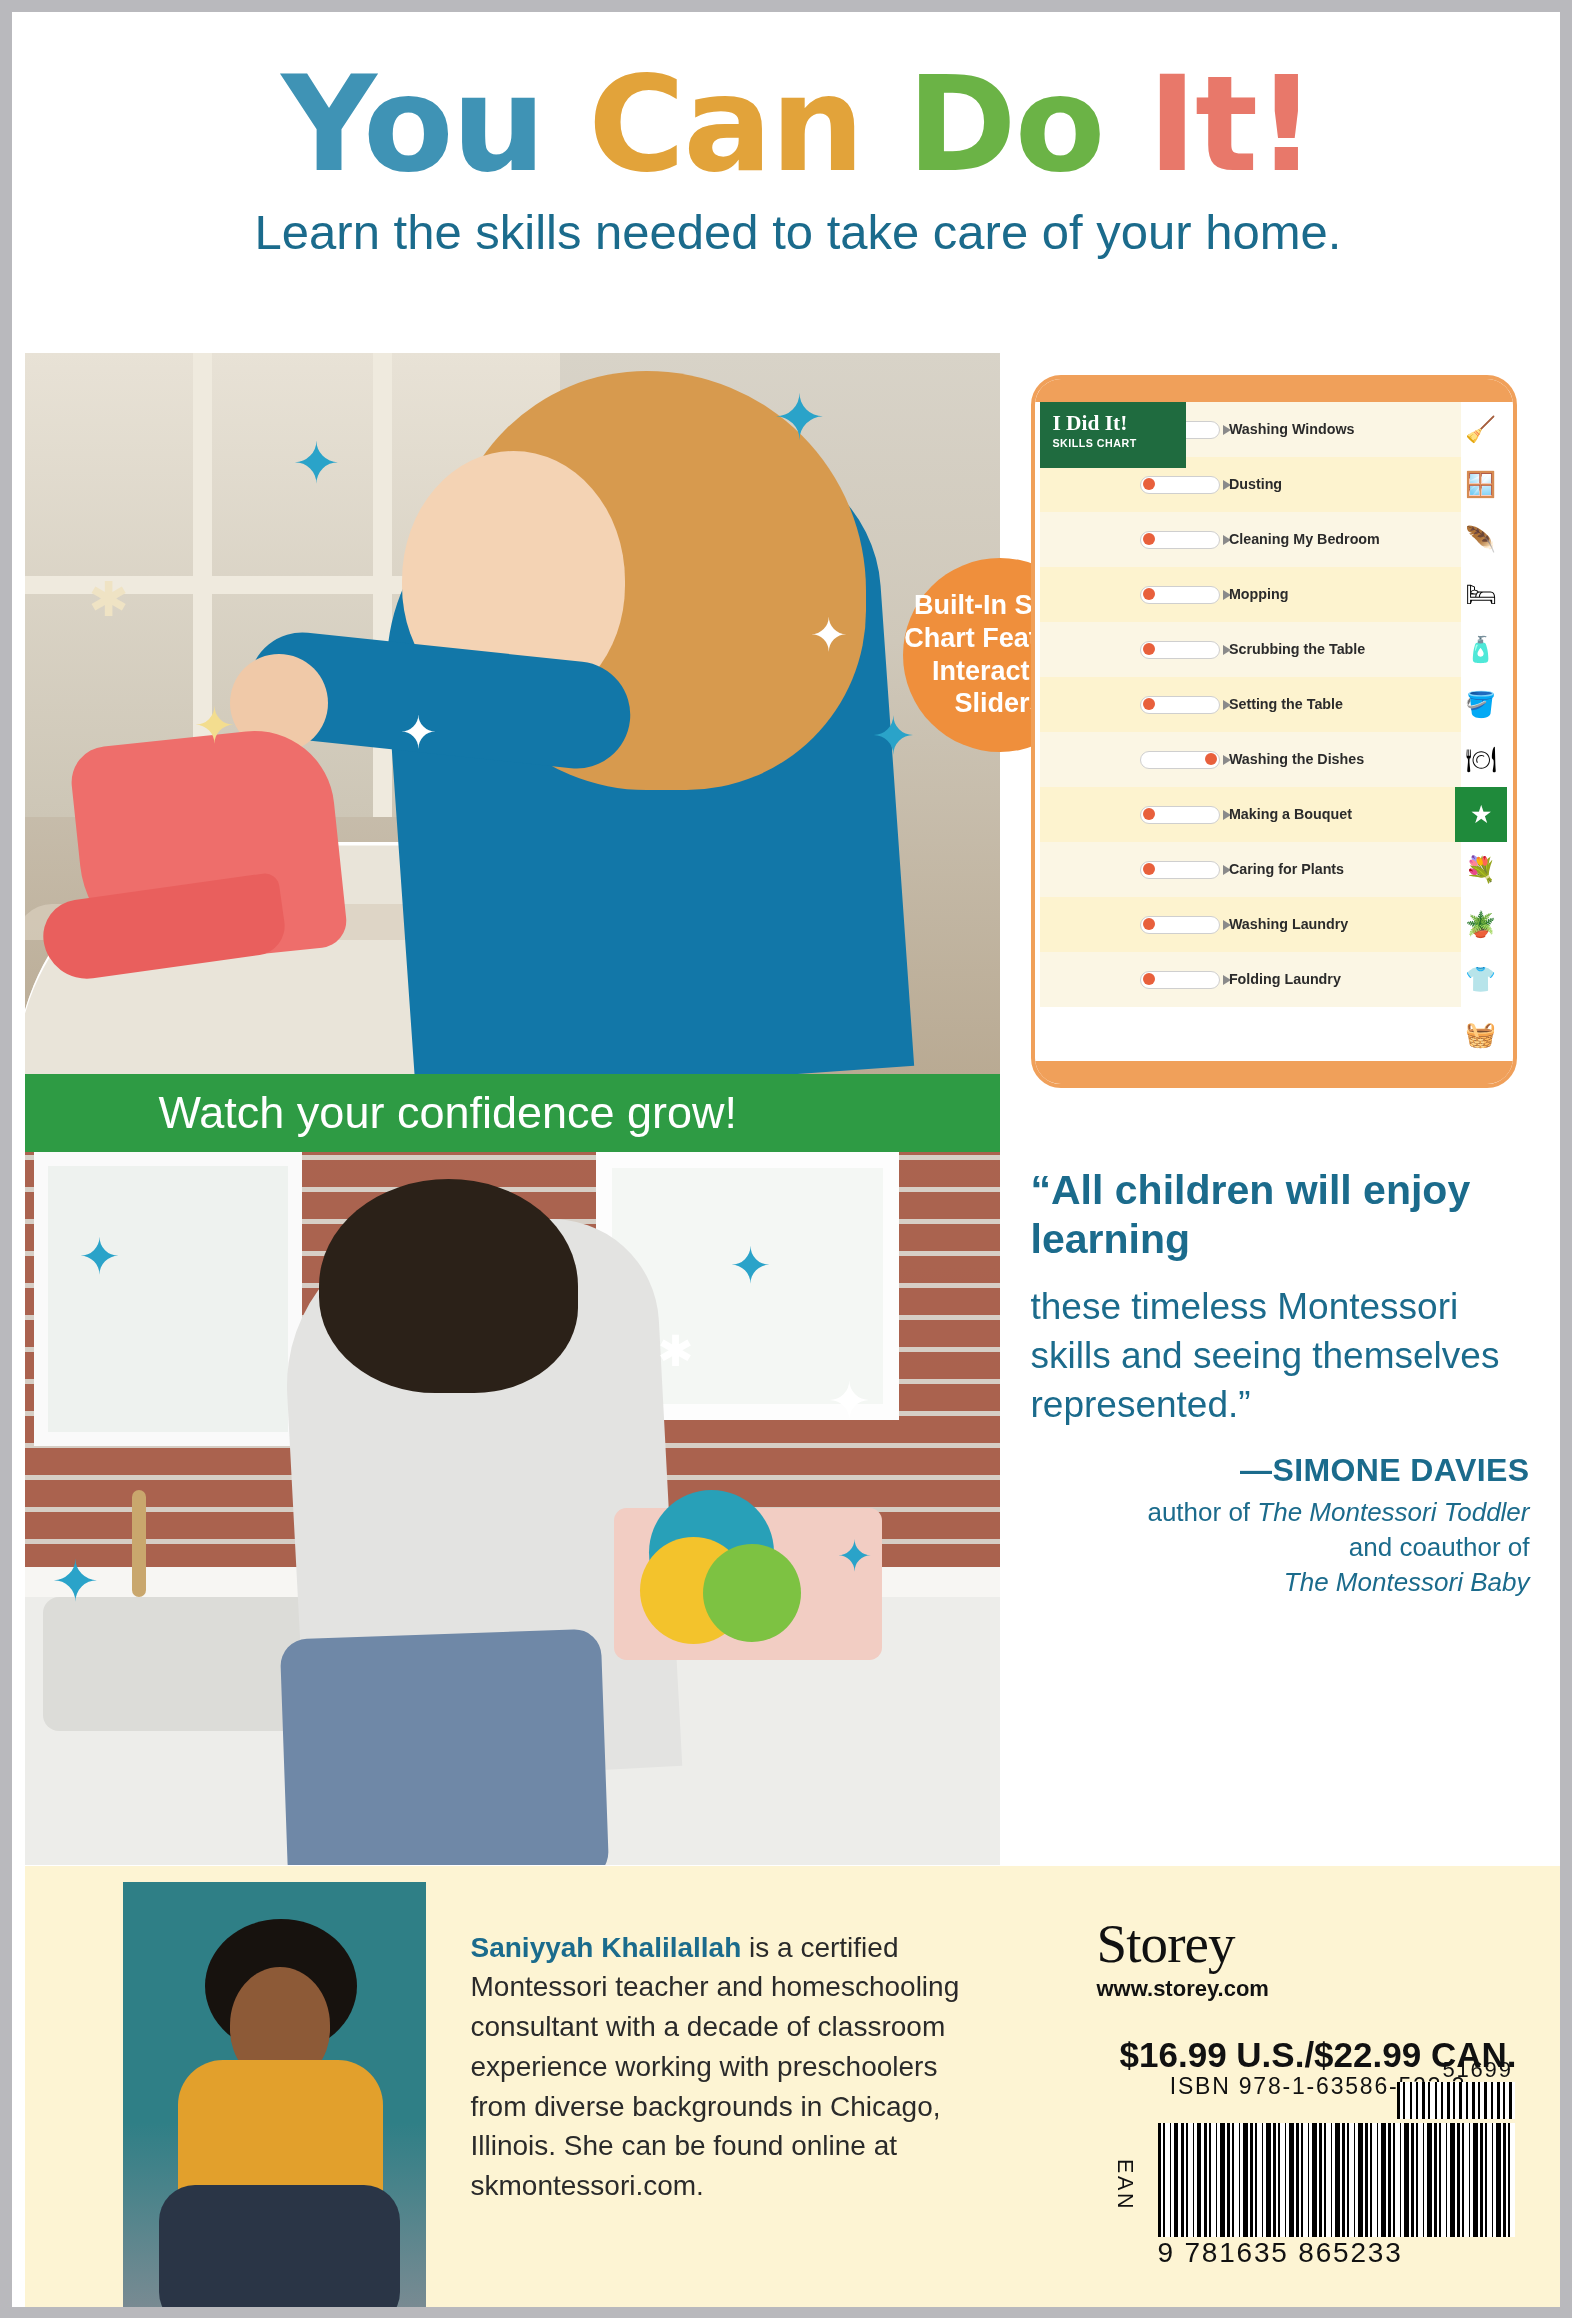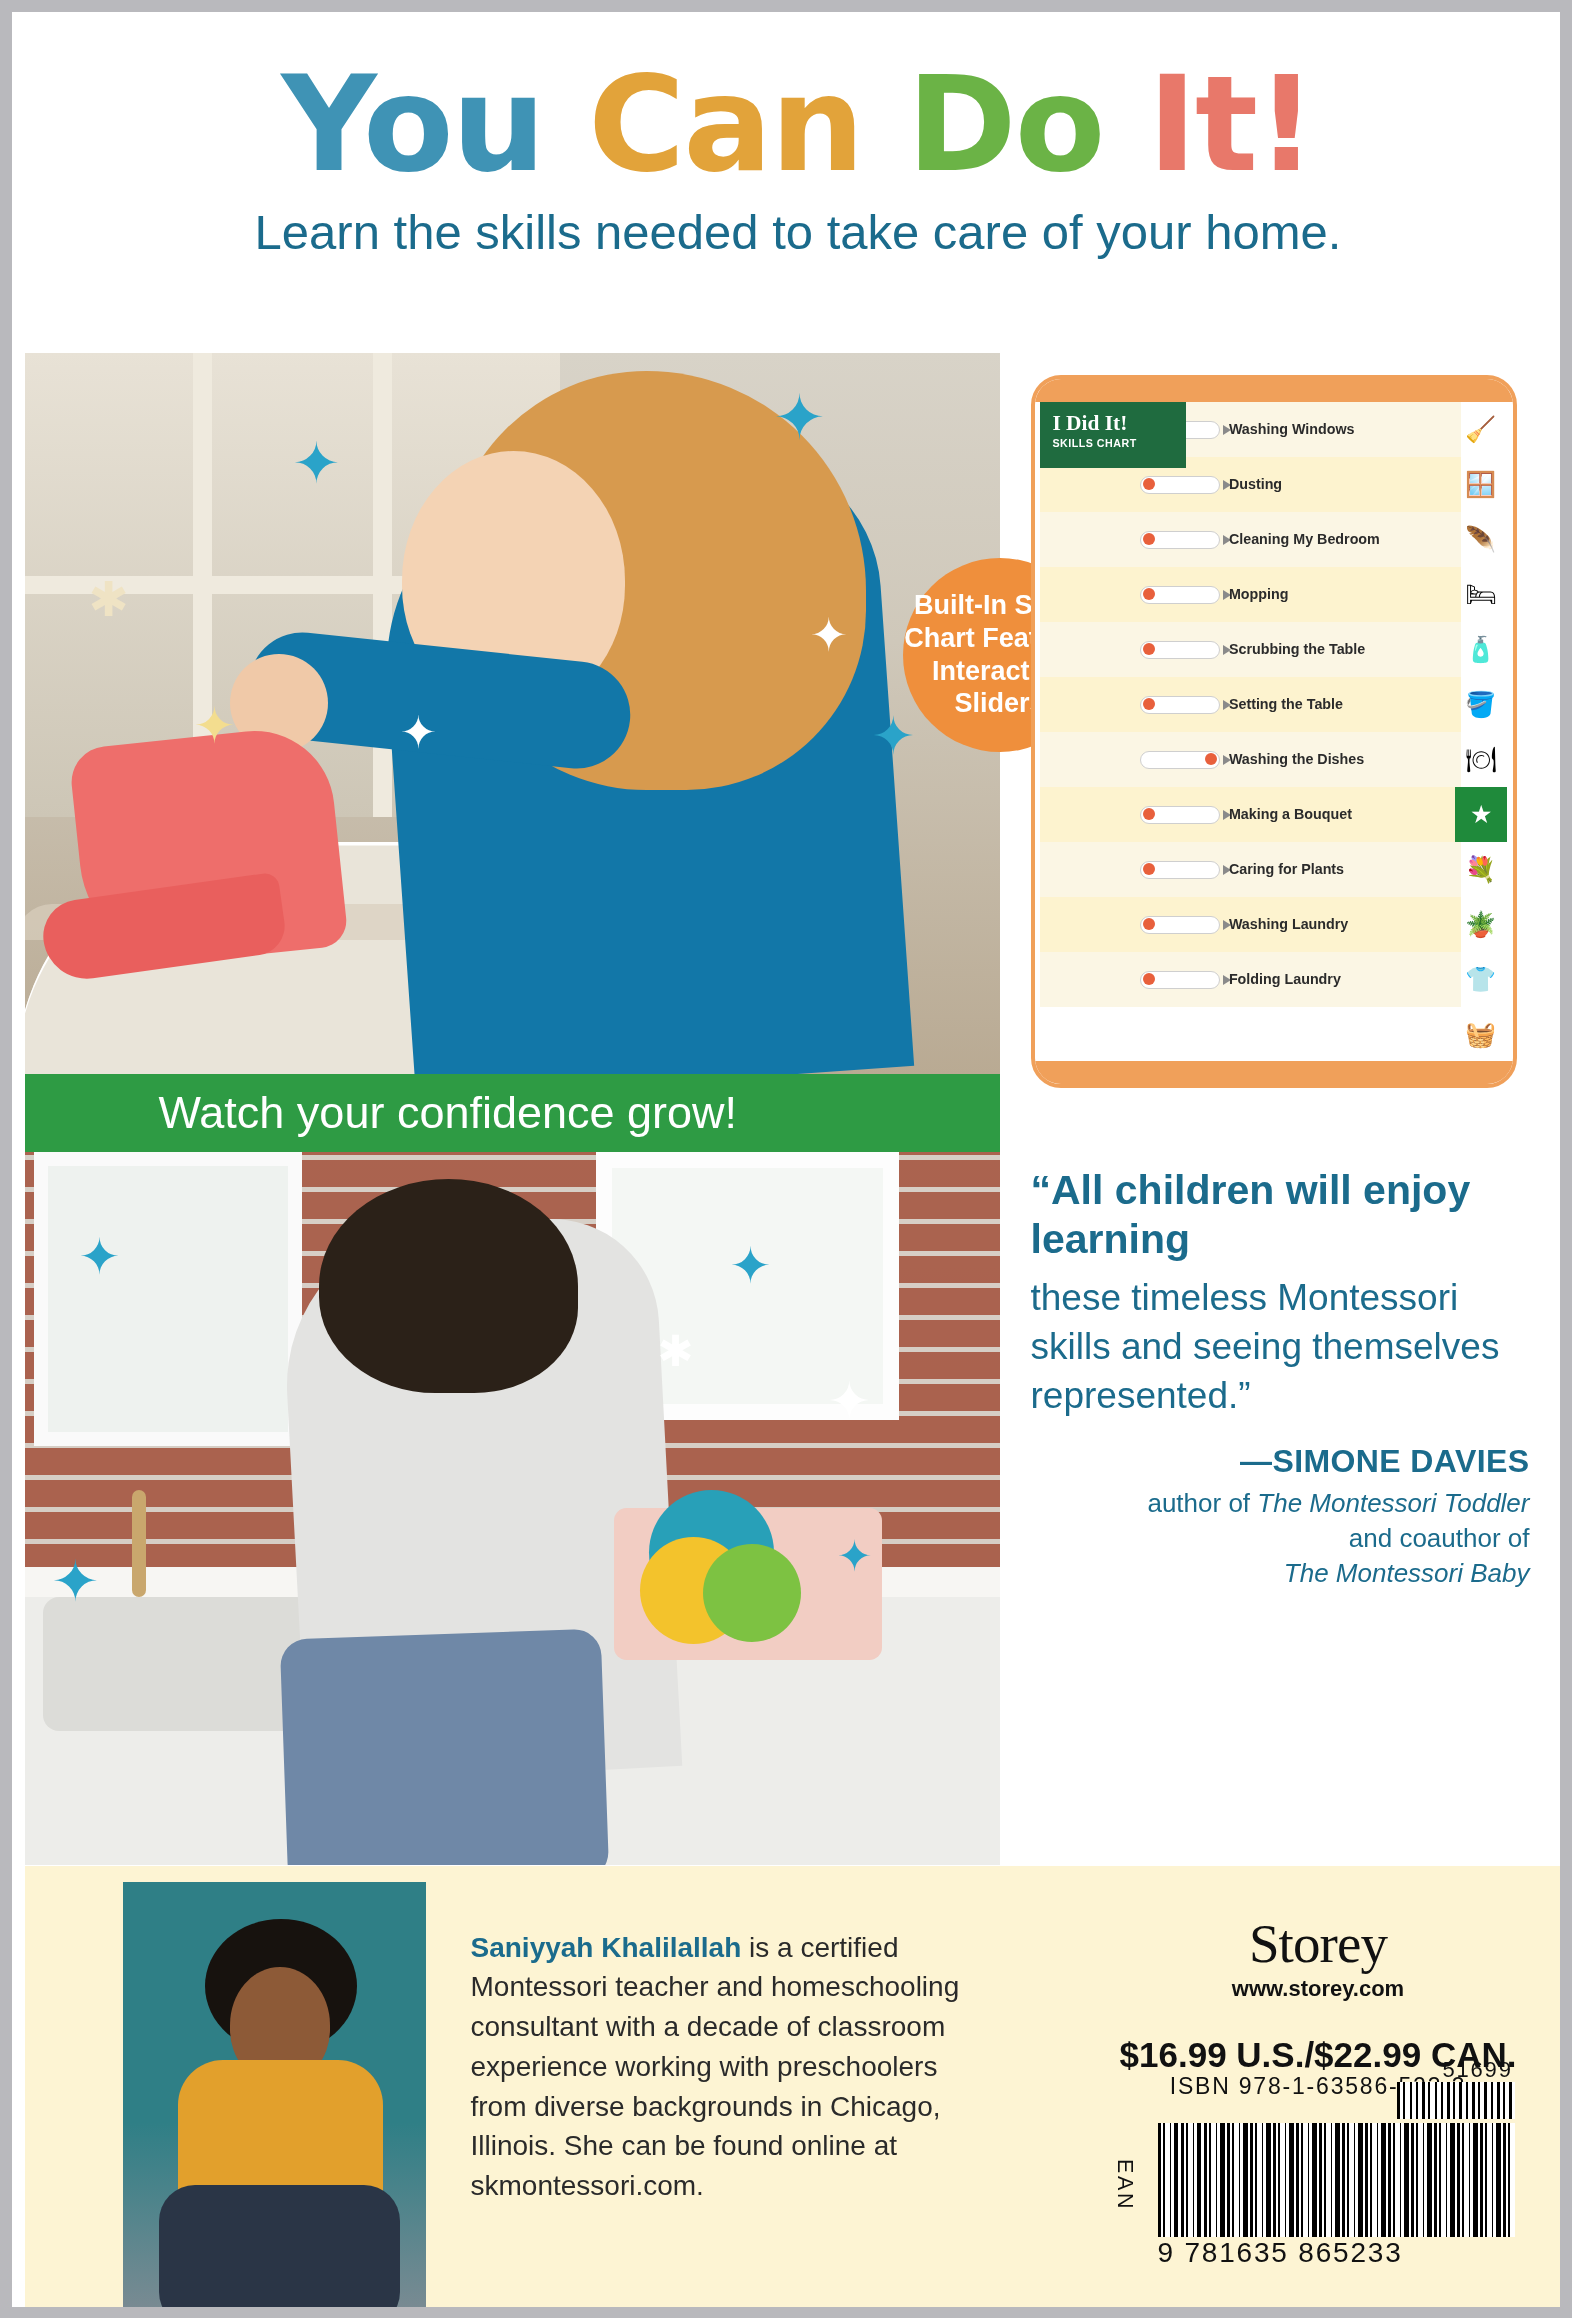--- a/index.html
+++ b/index.html
@@ -321,21 +321,21 @@
     font-size: 41px;
     font-weight: bold;
     color: #1b6b8c;
     line-height: 1.2;
     font-family: "Liberation Sans", sans-serif;
   }
   .quote-rest {
     font-size: 37px;
     color: #1b6b8c;
     line-height: 1.32;
-    margin-top: 10px;
+    margin-top: 19px;
     font-family: "Liberation Sans", sans-serif;
   }
   .quote-attr {
     margin-top: 23px;
     text-align: right;
     font-size: 32px;
     font-weight: bold;
     color: #1b6b8c;
     letter-spacing: 0.4px;
   }
@@ -382,23 +382,23 @@
     position: absolute;
     left: 446px; top: 62px;
     width: 499px;
     font-size: 28px;
     line-height: 1.42;
     color: #2a2a2a;
   }
   .author-text b { color: #1b6b8c; }
   .storey {
     position: absolute;
-    left: 1106px; top: 46px;
+    left: 1072px; top: 46px;
     width: 375px;
-    text-align: center;
+    text-align: left;
   }
   .storey-name {
     font-size: 55px;
     font-family: "Liberation Serif", serif;
     color: #111;
     letter-spacing: -0.9px;
   }
   .storey-url {
     font-size: 22px;
     font-weight: bold;

